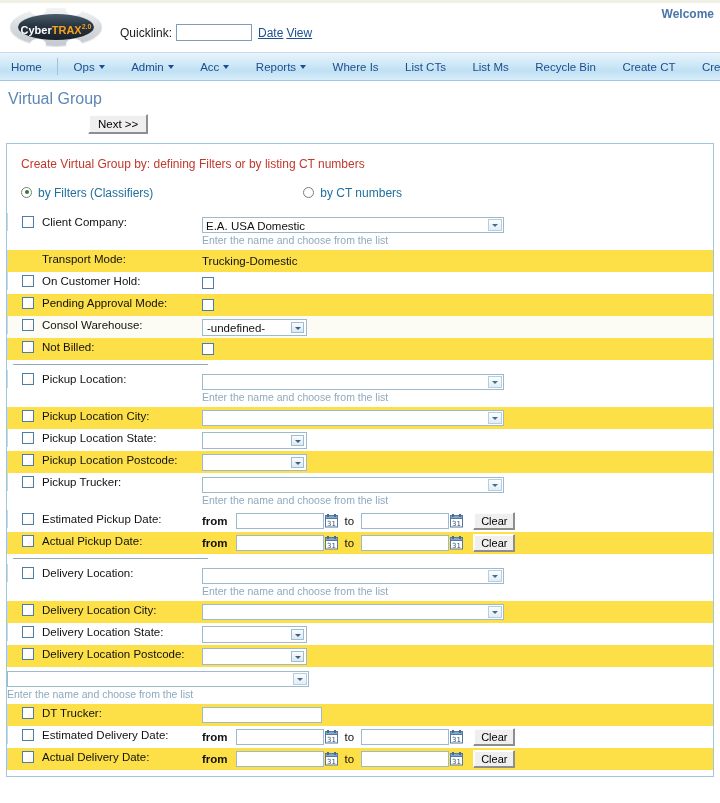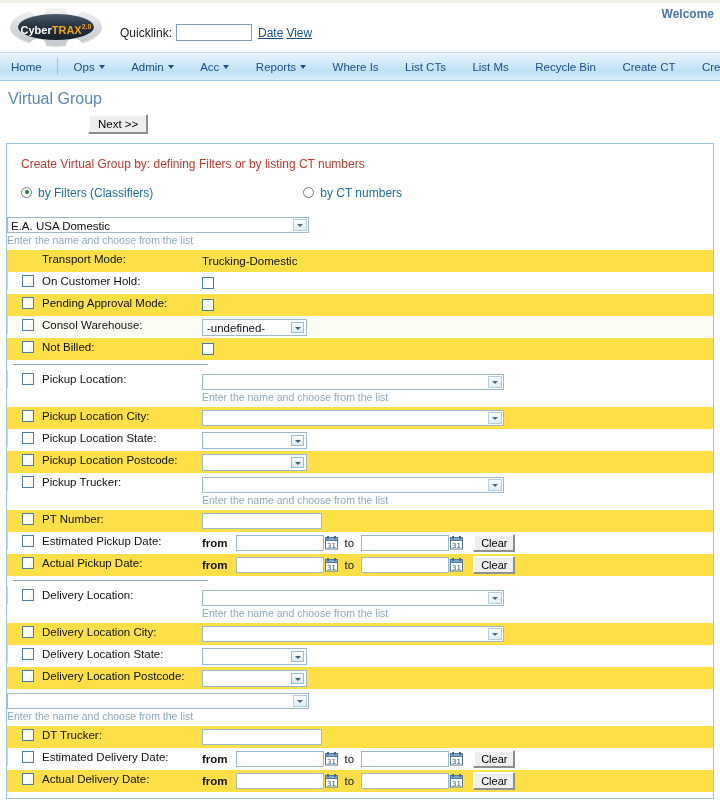--- a/index.html
+++ b/index.html
@@ -460,20 +460,24 @@
 
     <div class="radio-row">
       <span class="radio-item"><span class="rb on"></span><span>by Filters (Classifiers)</span></span>
       <span class="radio-gap"></span>
       <span class="radio-item"><span class="rb"></span><span>by CT numbers</span></span>
     </div>
 
     <div class="rowgroup">
 
       <div class="frow">
+        <div class="cell-label">
+          <span class="cb"></span>
+          <span>Client Company:</span>
+        </div>
         <div class="cell-ctrl">
           <div style="width:100%">
             <span class="combo wide">
               <span class="ctext">E.A. USA Domestic</span>
               <span class="carrow"></span>
             </span>
             <div class="hint">Enter the name and choose from the list</div>
           </div>
         </div>
       </div>
@@ -600,29 +604,20 @@
           <div style="width:100%">
             <span class="combo wide">
               <span class="ctext"></span>
               <span class="carrow"></span>
             </span>
             <div class="hint">Enter the name and choose from the list</div>
           </div>
         </div>
       </div>
 
-      <div class="frow shade">
-        <div class="cell-label">
-          <span class="cb"></span>
-          <span>PT Number:</span>
-        </div>
-        <div class="cell-ctrl">
-          <span class="txtbox"></span>
-        </div>
-      </div>
 
       <div class="frow">
         <div class="cell-label">
           <span class="cb"></span>
           <span>Estimated Pickup Date:</span>
         </div>
         <div class="cell-ctrl">
           <div class="daterow">
             <span class="dlabel">from</span>
             <span class="dbox"></span>

